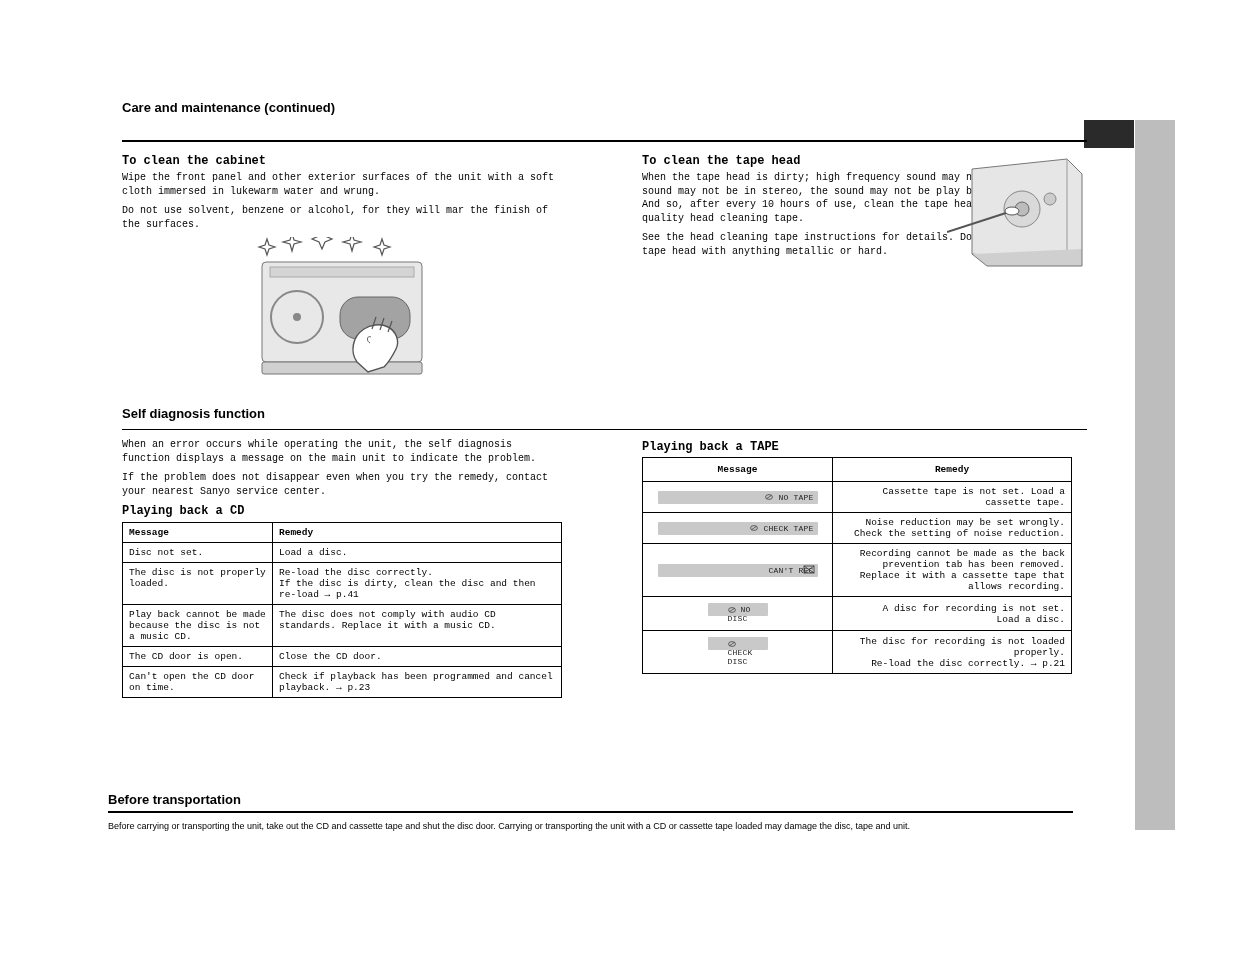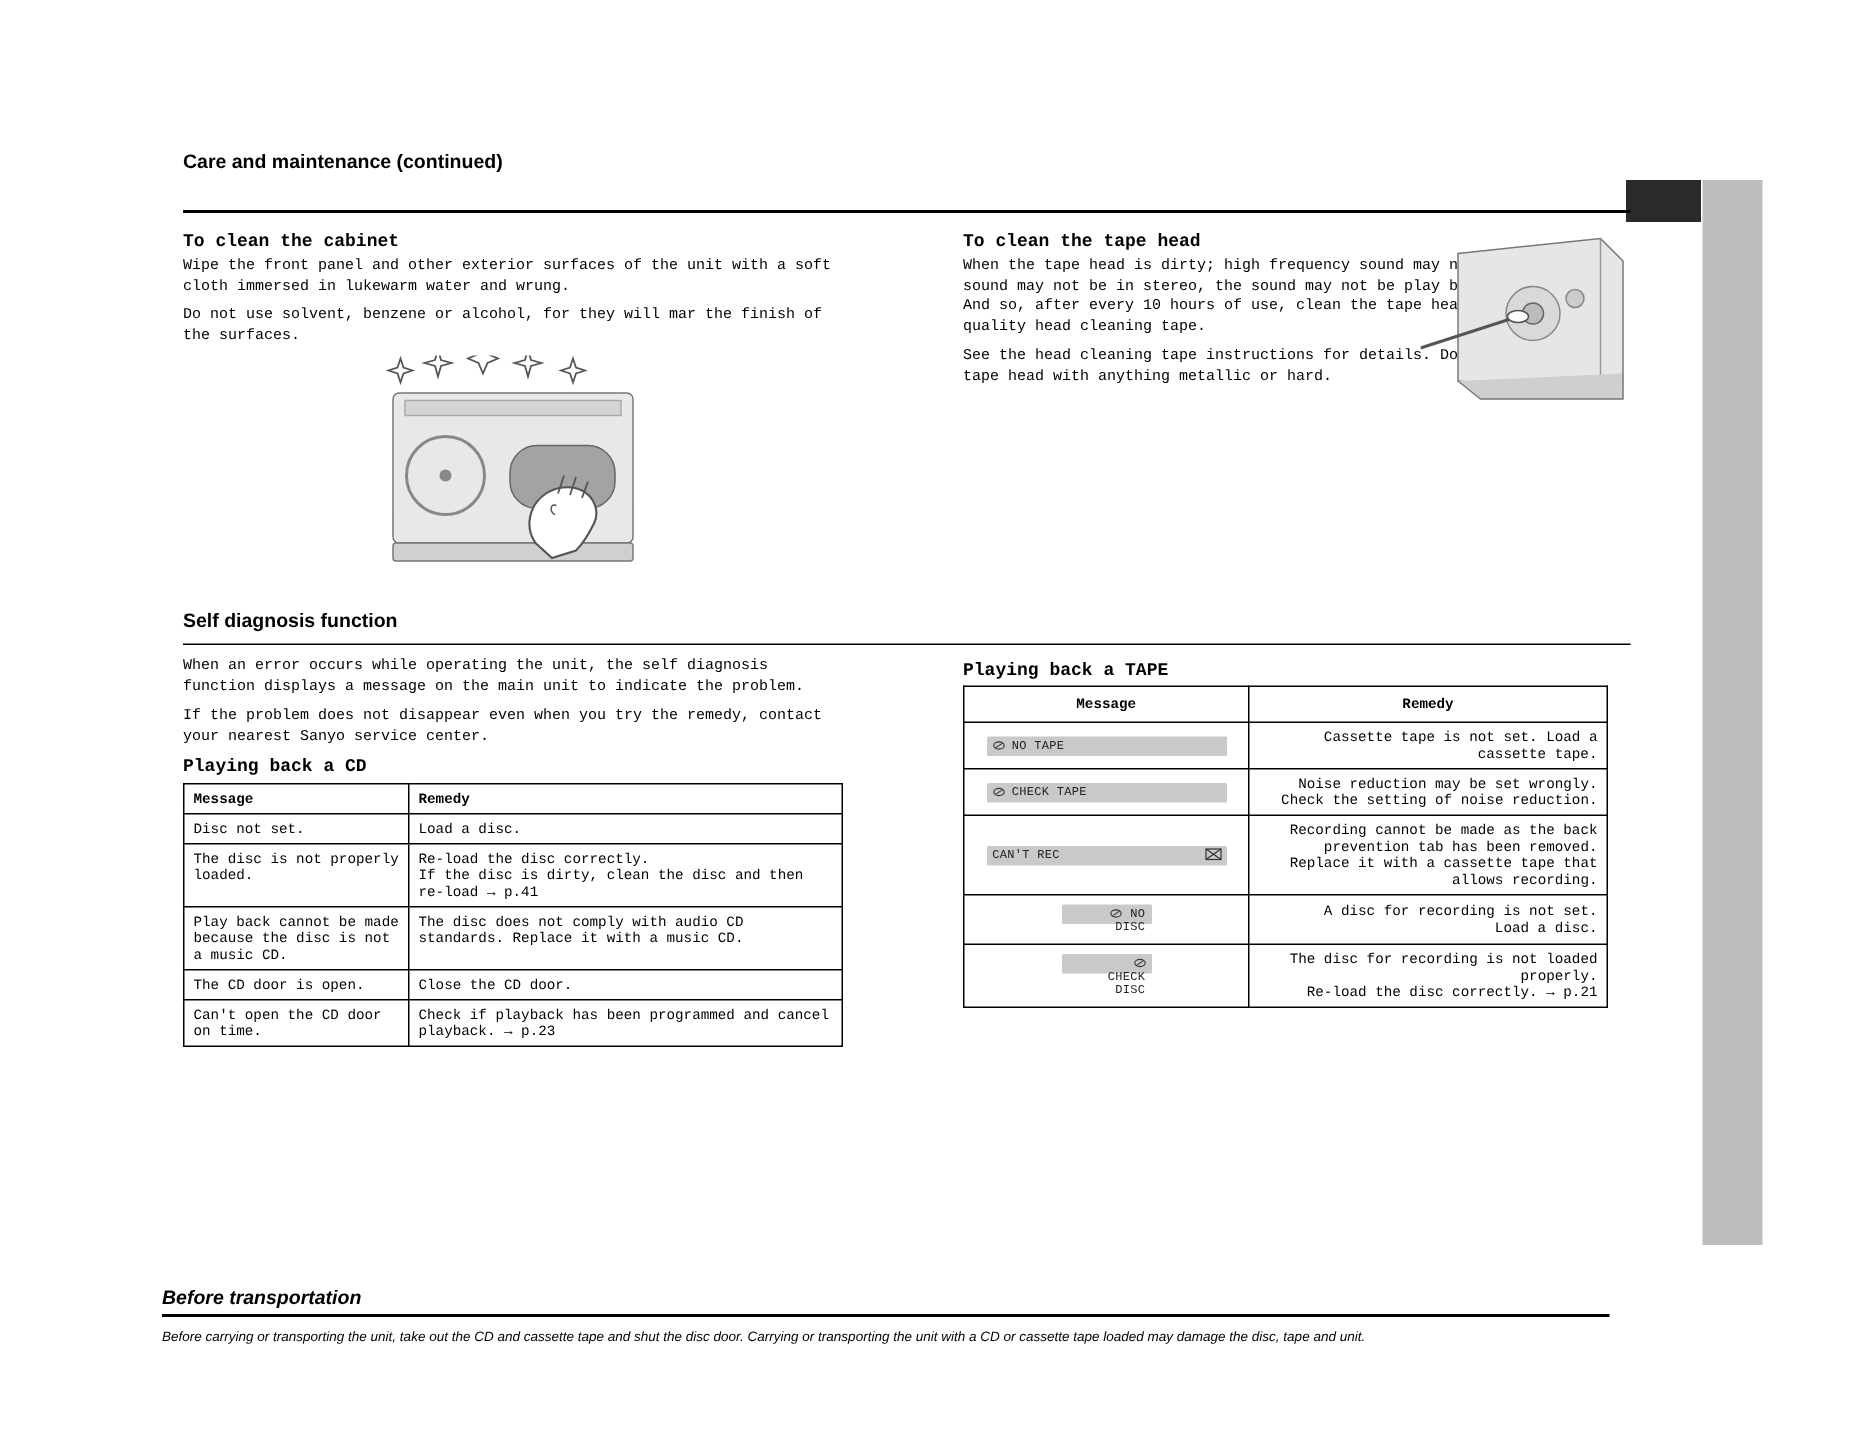--- a/index.html
+++ b/index.html
@@ -19,23 +19,23 @@
   .illus { display: flex; justify-content: center; margin: 6px 0 0 0; }
   .tbl { width: 100%; border-collapse: collapse; margin-top: 4px; }
   .tbl td, .tbl th { border: 1px solid #000; padding: 4px 6px; font-size: 9.5px; vertical-align: top; text-align: left; }
   .tbl th { font-weight: bold; }
   .tbl .col1 { width: 150px; }
   .msg-tbl { width: 430px; border-collapse: collapse; margin-top: 2px; }
   .msg-tbl td, .msg-tbl th { border: 1px solid #000; padding: 4px 6px; font-size: 9.5px; vertical-align: middle; text-align: right; }
   .msg-tbl .imgcol { width: 190px; text-align: center; padding: 6px; }
   .msg-tbl th { font-weight: bold; text-align: center; }
   .lcd { background: #c9c9c9; color: #222; font-size: 8px; padding: 2px 4px; display: inline-block; border-radius: 1px; letter-spacing: 0.2px; height: 13px; line-height: 9px; position: relative; }
-  .lcd.full { width: 160px; text-align: left; }
-  .lcd.short { width: 60px; text-align: right; padding-left: 20px; }
-  .footer { position: absolute; left: 108px; width: 965px; top: 857px; font-style: italic; }
+  .lcd.full { width: 160px; text-align: right; }
+  .lcd.short { width: 60px; text-align: left; padding-left: 20px; }
+  .footer { position: absolute; left: 108px; width: 965px; top: 792px; }
   .footer-hr { border-top: 2px solid #000; margin-bottom: 8px; }
   .footer-row { display: flex; gap: 51px; font-size: 9px; }
   .footer-col { flex: 1; }
   .footer-title { font-size: 13px; font-weight: bold; margin-bottom: 4px; }
   .bullets { list-style: disc; padding-left: 14px; font-size: 9.5px; line-height: 1.35; }
   .sm-icon { width:8px; height:8px; display:inline-block; vertical-align:middle; }
 </style>
 </head>
 <body>
 

